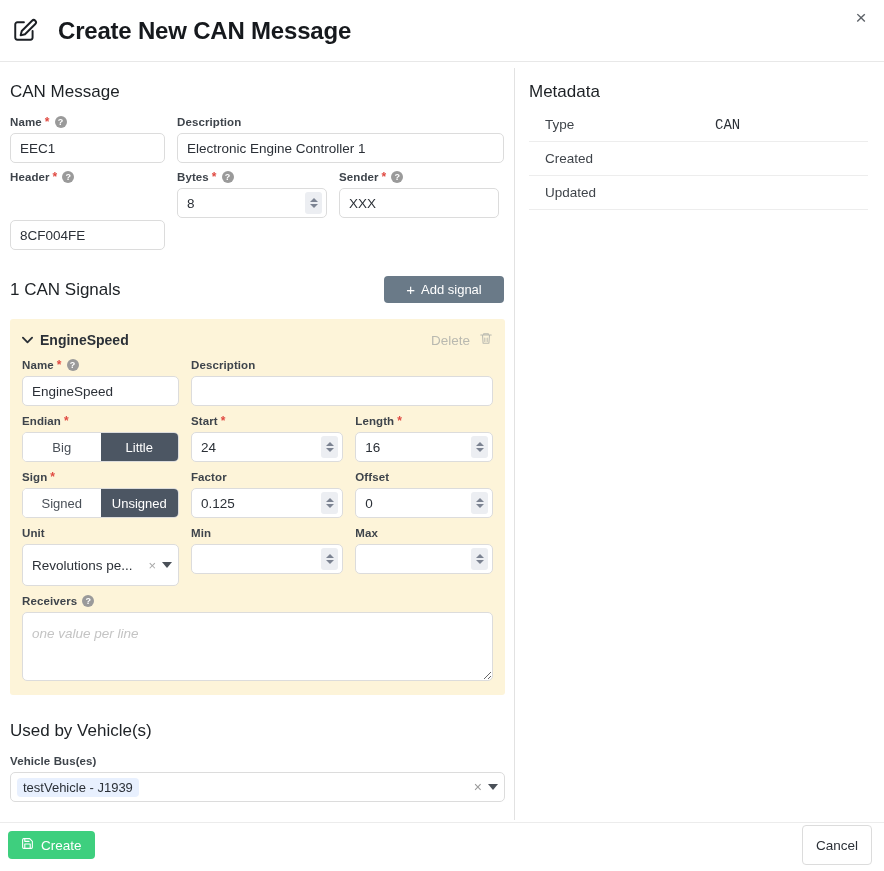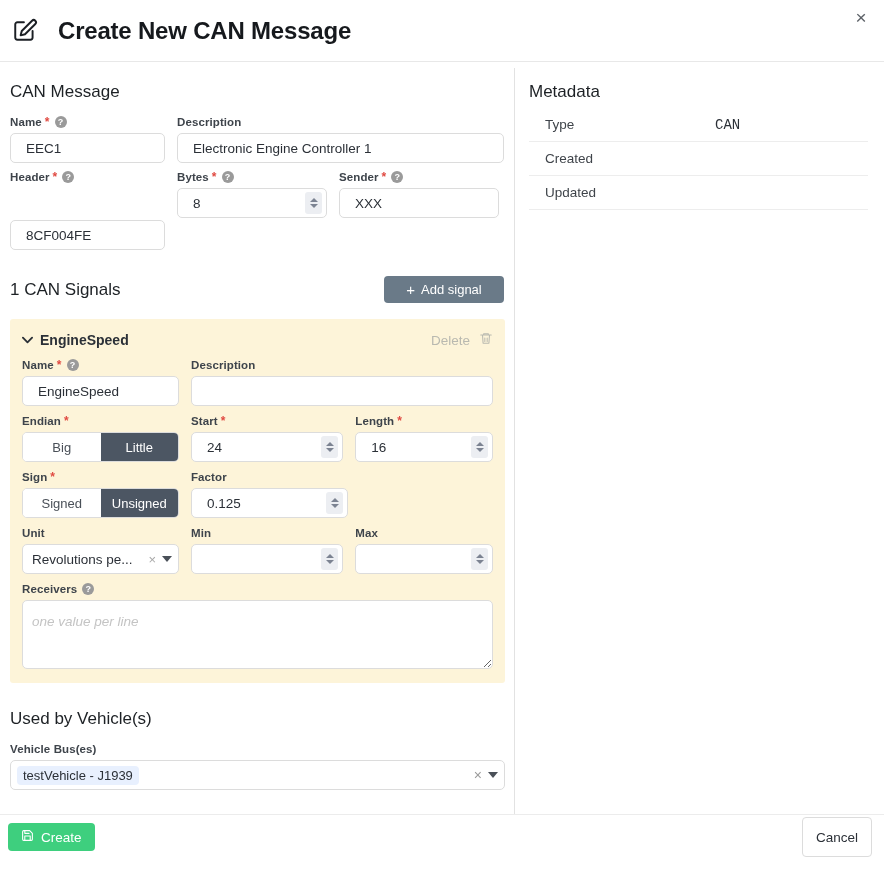--- a/index.html
+++ b/index.html
@@ -65,21 +65,21 @@
     width: 12px; height: 12px; border-radius: 50%;
     background: #9a9a9a; color: #fff;
     font-size: 9px; font-weight: 700; line-height: 1;
     margin-left: 2px; cursor: pointer;
     font-family: "Liberation Sans", sans-serif;
   }
 
   .inp {
     height: 30px; border: 1px solid #dcdcdc; border-radius: 5px;
     background: #fff; font-size: 13.5px; color: #2b3037;
-    padding: 0 15px; width: 100%;
+    padding: 0 9px; width: 100%;
     font-family: "Liberation Sans", sans-serif;
     outline: none;
   }
   .inp::placeholder { color:#bfbfbf; }
 
   
   .num-wrap { position: relative; width: 100%; }
   .num-wrap .inp { padding-right: 28px; }
   .spin {
     position:absolute; right: 5px; top: 4px;
@@ -123,21 +123,21 @@
   
   .seg { display:flex; height: 30px; border-radius:5px; overflow:hidden; border:1px solid #dcdcdc; background:#fff; width: 157px;}
   .seg div {
     flex:1; display:flex; align-items:center; justify-content:center;
     font-size: 13px; color:#4a5058; cursor:pointer; background:#fff;
   }
   .seg div.on { background:#4c5663; color:#fff; }
 
   
   .sel {
-    height: 30px; border: 1px solid #dcdcdc; border-radius:5px; background:#fff;
+    height: 42px; border: 1px solid #dcdcdc; border-radius:5px; background:#fff;
     display:flex; align-items:center; padding: 0 6px 0 9px; gap:6px;
     font-size: 13.5px; color:#2b3037; cursor:pointer; width: 157px;
   }
   .sel .txt { flex:1; overflow:hidden; white-space:nowrap; }
   .sel .x { color:#a8a8a8; font-size: 13px; }
   .sel .caret { width:0;height:0;border-left:5px solid transparent;border-right:5px solid transparent;border-top:6px solid #4a5058; }
 
   textarea.ta {
     width: 100%; height: 69px; resize: vertical;
     border:1px solid #dcdcdc; border-radius:5px; background:#fff;
@@ -164,21 +164,21 @@
   .meta-title { font-size: 17px; font-weight:400; color:#1d2125; margin: 0 0 6px 0; }
   .meta-row {
     display:flex; align-items:center; height: 34px;
     border-bottom: 1px solid #ededed; padding-left: 16px;
   }
   .meta-k { font-size: 13.5px; color:#3f444a; width: 170px; }
   .meta-v { font-size: 14px; color:#2b3037; font-family:"Liberation Mono", monospace; }
 
   
   .footer {
-    position:absolute; left:0; bottom:12px; width: 884px; height: 45px;
+    position:absolute; left:0; bottom:4px; width: 884px; height: 45px;
     border-top: 1px solid #ececec;
     display:flex; align-items:center; justify-content: space-between;
     padding: 0 12px 0 8px; background:#fff;
   }
   .btn-create {
     background:#3ecf7e; color:#fff; border:none; border-radius:4px;
     height: 28px; padding: 0 13px; font-size: 13.5px; cursor:pointer;
     display:flex; align-items:center; gap:7px; font-family:"Liberation Sans", sans-serif;
   }
   .btn-cancel {
@@ -355,20 +355,30 @@
           <div class="field s-third">
             <label class="lbl">Factor</label>
             <div class="num-wrap">
               <input class="inp" value="0.125" style="">
               <span class="spin">
                   <i class="up"></i>
                   <i class="dn"></i>
                 </span>
             </div>
           </div>
+          <div class="field s-third2">
+            <label class="lbl">Offset</label>
+            <div class="num-wrap">
+              <input class="inp" value="0" style="">
+              <span class="spin">
+                  <i class="up"></i>
+                  <i class="dn"></i>
+                </span>
+            </div>
+          </div>
         </div>
 
         <div class="srow">
           <div class="field s-name">
             <label class="lbl">Unit</label>
             <div class="sel">
               <span class="txt">Revolutions pe...</span>
               <span class="x">×</span>
               <span class="caret"></span>
             </div>

